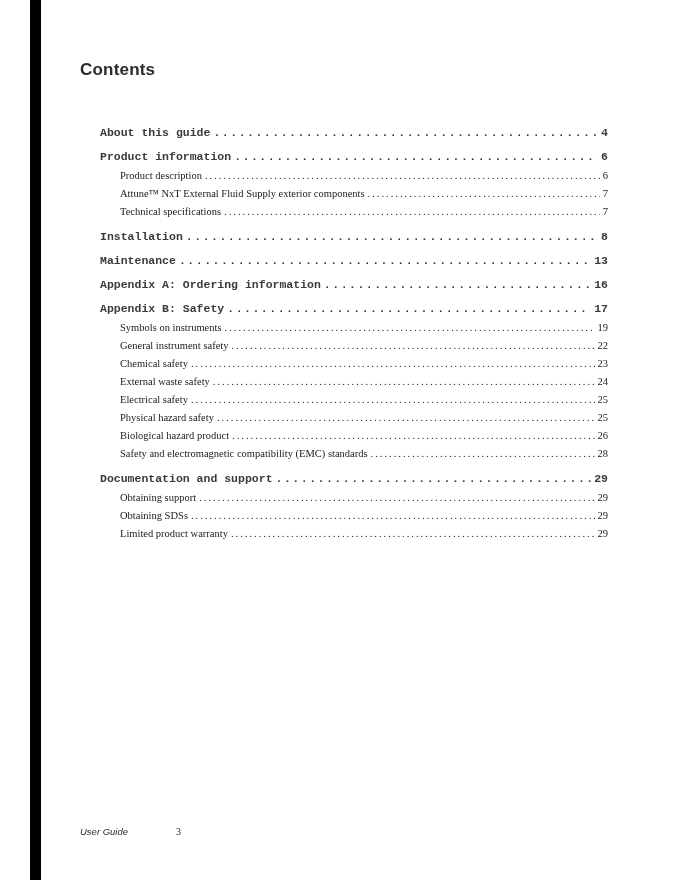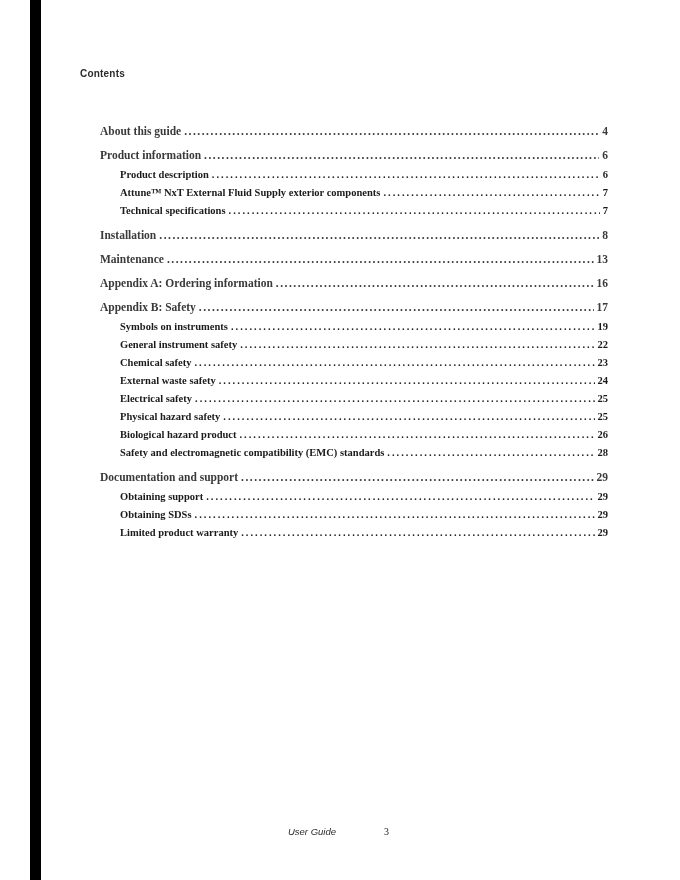--- a/index.html
+++ b/index.html
@@ -24,47 +24,47 @@
     height: 880px;
     background: #000000;
   }
   .content {
     position: absolute;
     left: 80px;
     top: 60px;
     width: 528px;
   }
   .contents-heading {
-    margin: 8px 0 44px 0;
+    margin: 0 0 44px 0;
     font-family: "Liberation Sans", sans-serif;
     font-weight: bold;
-    font-size: 10px;
+    font-size: 17px;
     letter-spacing: 0.2px;
     color: #2b2b2b;
   }
   .toc { width: 100%; }
   .toc-row {
     display: flex;
     align-items: baseline;
     cursor: pointer;
   }
   .toc-row.level1 {
     padding-left: 20px;
     margin: 7px 0 2px 0;
     line-height: 17px;
-    font-family: Liberation Serif, serif;
+    font-family: Liberation Mono, monospace;
     font-weight: bold;
     font-size: 11.5px;
     color: #3a3a3a;
   }
   .toc-row.level2 {
     padding-left: 40px;
     line-height: 18px;
     font-family: "Liberation Serif", serif;
-    font-weight: bold;
+    font-weight: normal;
     font-size: 10.5px;
     color: #1a1a1a;
   }
   .toc-title { white-space: nowrap; }
   .dots {
     flex: 1;
     overflow: hidden;
     white-space: nowrap;
     margin: 0 3px;
     min-width: 20px;
@@ -79,21 +79,21 @@
     letter-spacing: 2px;
     color: #1a1a1a;
   }
   .toc-page { white-space: nowrap; }
   .footer {
     position: absolute;
     left: 80px;
     right: 80px;
     top: 826px;
     display: flex;
-    justify-content: center;
+    justify-content: flex-start;
     align-items: baseline;
     gap: 48px;
   }
   .footer-left {
     font-family: "Liberation Sans", sans-serif;
     font-style: italic;
     font-size: 9.5px;
     color: #2b2b2b;
   }
   .footer-right {

